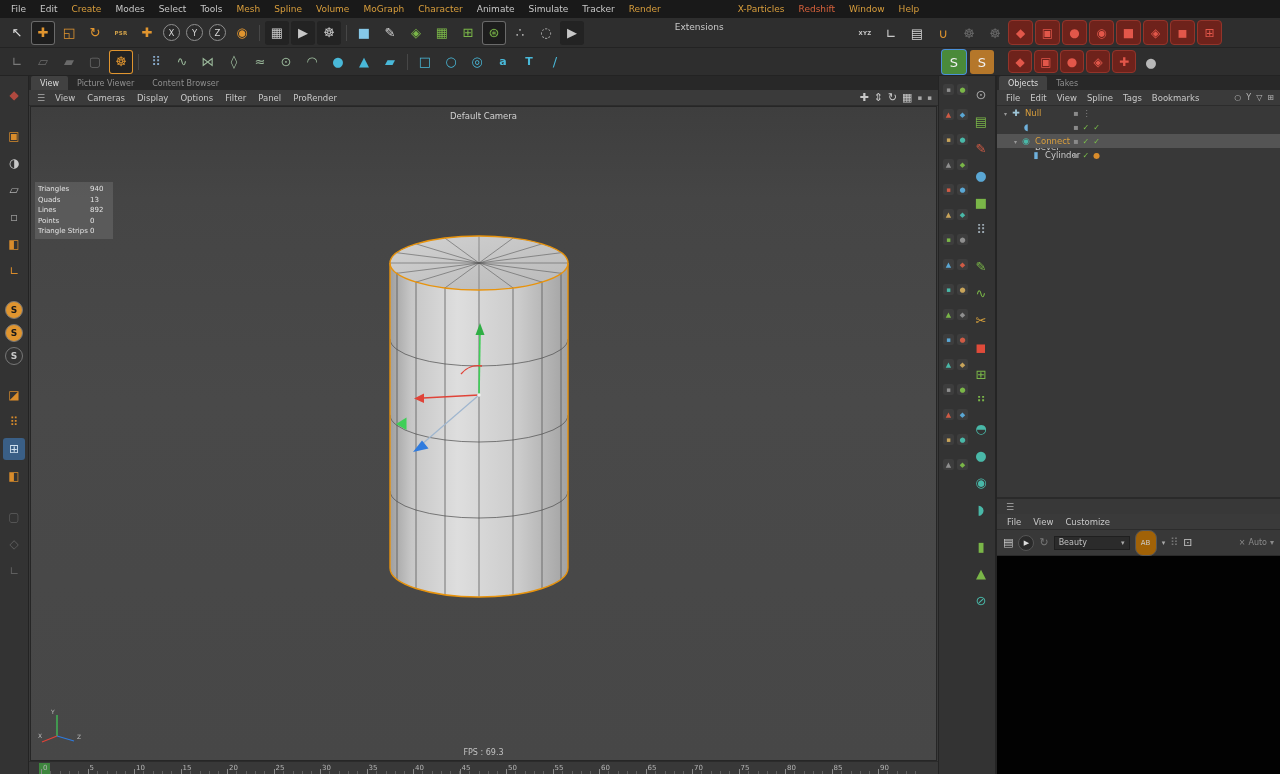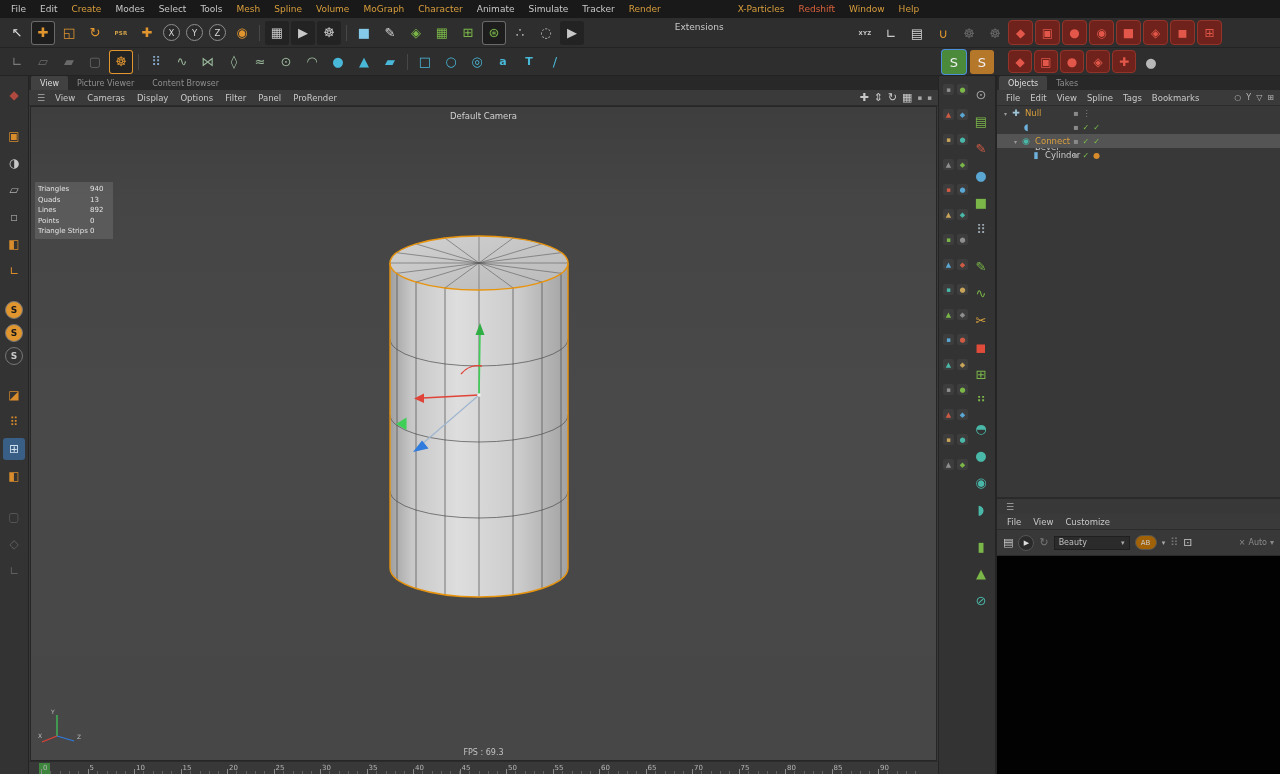--- a/index.html
+++ b/index.html
@@ -92,21 +92,21 @@
   .marks { position:absolute; left:76px; display:flex; gap:4px; font-size:8px; align-items:center; }
 
   .rv { position:absolute; top:421px; left:0; right:0; bottom:0; background:#383838; border-top:2px solid #2a2a2a; }
   .rv-burger-row { height:15px; display:flex; align-items:center; padding-left:5px; }
   .rv-menu { height:16px; }
   .rv-toolbar { height:26px; display:flex; align-items:center; gap:5px; padding:0 6px; border-bottom:1px solid #2a2a2a; }
   .rv-icon { font-size:11px; color:#c8c8c8; }
   .rv-icon.faded { color:#777; }
   .rv-play { width:16px; height:16px; flex:none; border-radius:50%; background:#2a2a2a; border:1px solid #555; display:flex; align-items:center; justify-content:center; font-size:7px; color:#ddd; }
   .rv-select { height:14px; width:76px; background:#2b2b2b; border:1px solid #1f1f1f; color:#c0c0c0; font-size:8px; display:flex; align-items:center; justify-content:space-between; padding:0 4px; }
-  .rv-ab { height:15px; min-width:22px; border-radius:8px; background:#a16207; border:1px solid #555; font-size:7px; color:#ccc; display:flex; align-items:center; justify-content:center; padding:0 3px; }
+  .rv-ab { height:26px; min-width:22px; border-radius:8px; background:#a16207; border:1px solid #555; font-size:7px; color:#ccc; display:flex; align-items:center; justify-content:center; padding:0 3px; }
   .rv-caret { font-size:7px; color:#aaa; }
   .rv-auto { margin-left:auto; display:flex; gap:3px; align-items:center; font-size:8px; color:#8a8a8a; }
   .rv-black { position:absolute; top:57px; left:0; right:0; bottom:0; background:#020202; }
 </style>
 </head>
 <body>
 
 <div class="app">
 
   <div class="menubar">

